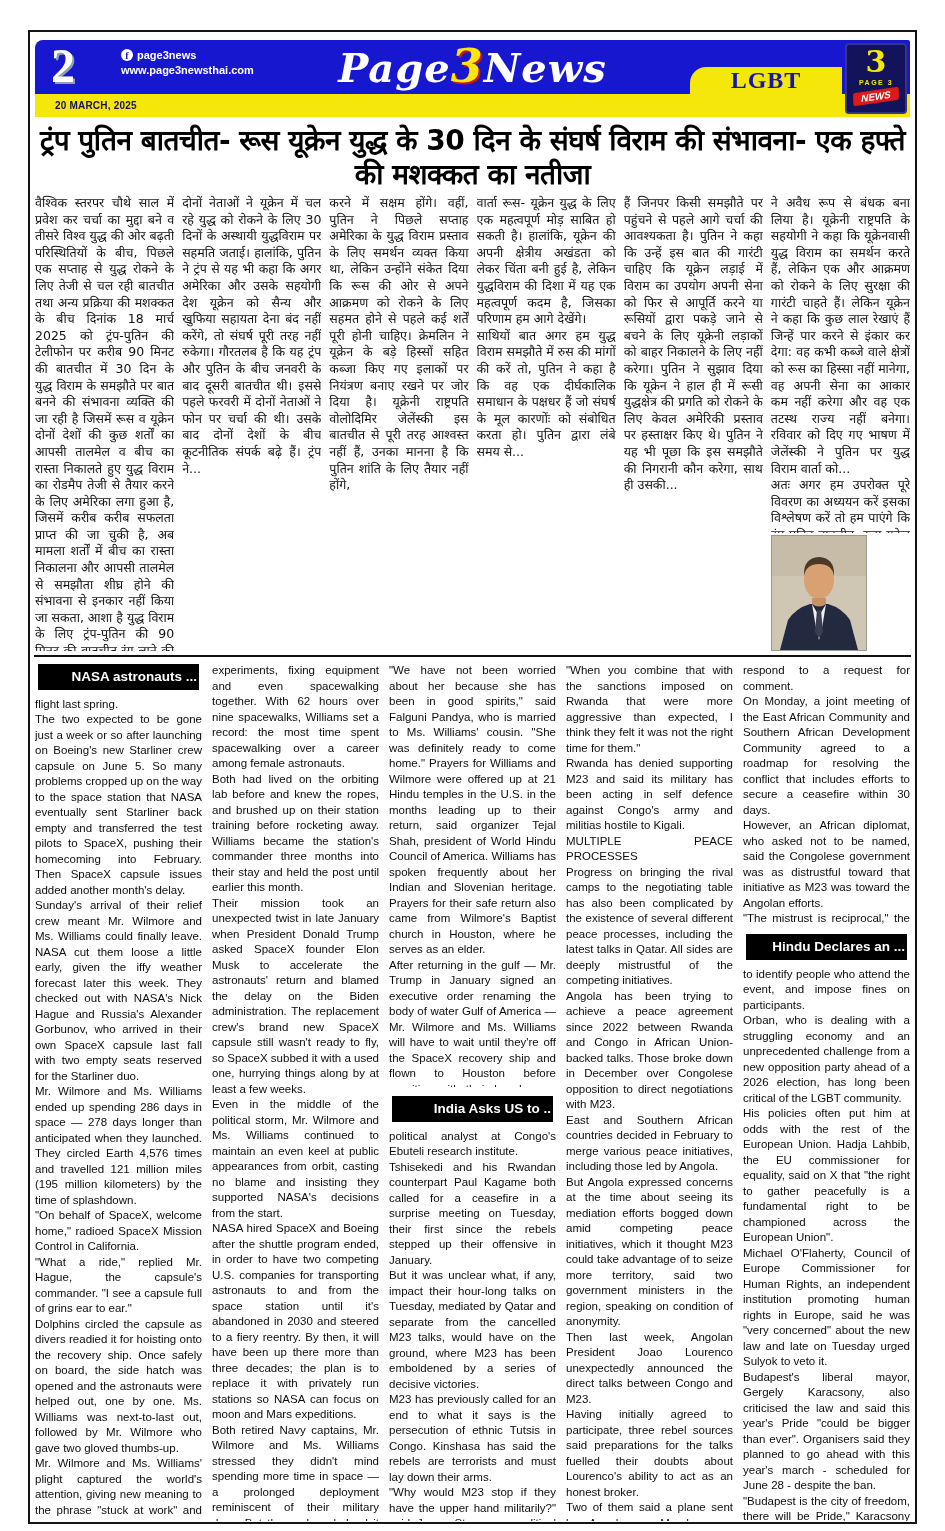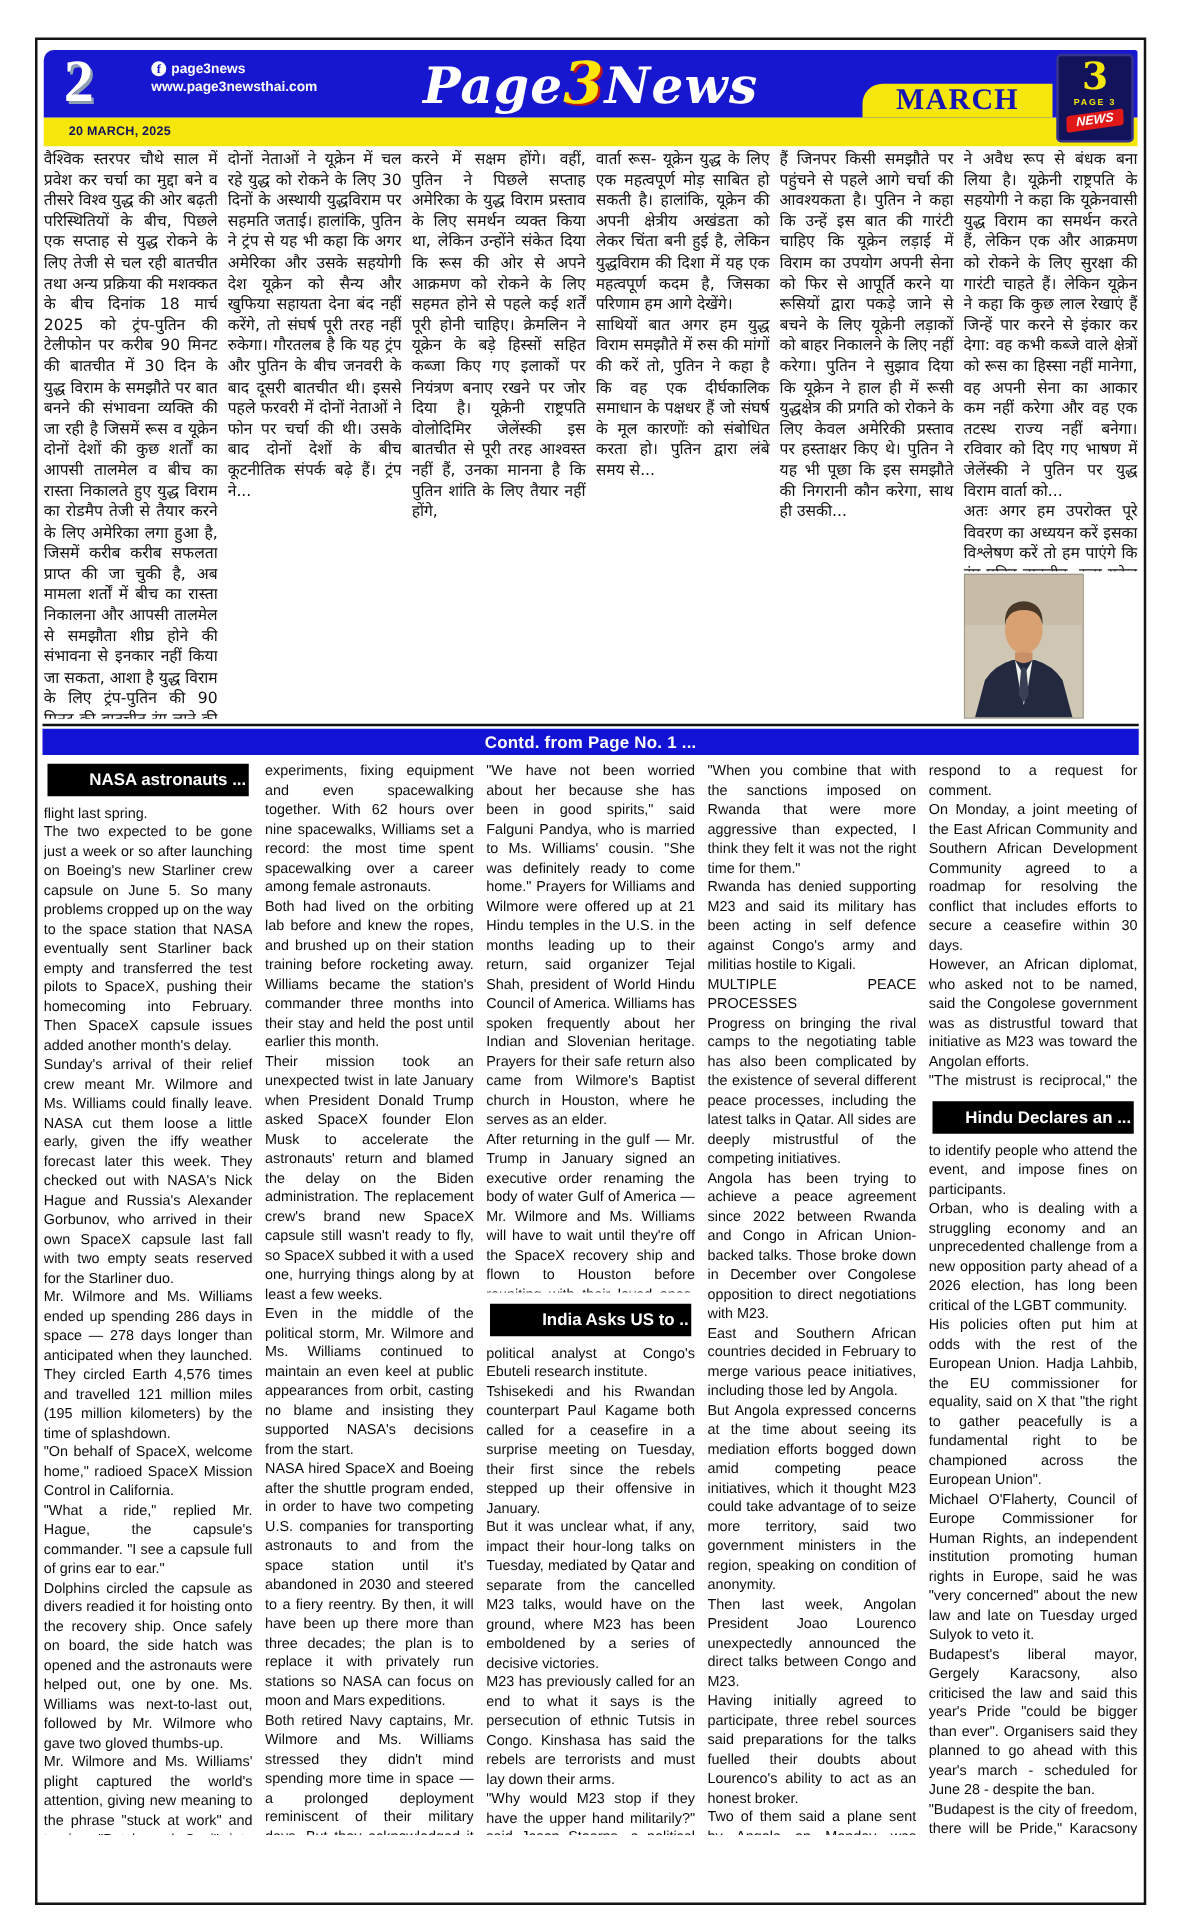--- a/index.html
+++ b/index.html
@@ -78,33 +78,34 @@
           <div class="row">
             <span class="fb">f</span>
             <span>page3news</span>
           </div>
           <div class="row">
             <span>www.page3newsthai.com</span>
           </div>
         </div>
         <div class="brand"><span>Page</span><span class="digit">3</span><span>News</span></div>
         <div class="world-band">
-          <span>MARCH</span>
+          <span>LGBT</span>
         </div>
       </div>
       <div class="mast-strip">
         <span class="date">20 MARCH, 2025</span>
       </div>
       <div class="logo-box">
         <div class="logo-3">3</div>
         <div class="logo-page3">PAGE 3</div>
         <div class="logo-news">NEWS</div>
       </div>
     </div>
 
+    <div class="headline">ट्रंप पुतिन बातचीत- रूस यूक्रेन युद्ध के 30 दिन के संघर्ष विराम की संभावना- एक हफ्ते की मशक्कत का नतीजा</div>
 
     <div class="hindi-section">
       <div class="hcol">वैश्विक स्तरपर चौथे साल में प्रवेश कर चर्चा का मुद्दा बने व तीसरे विश्व युद्ध की ओर बढ़ती परिस्थितियों के बीच, पिछले एक सप्ताह से युद्ध रोकने के लिए तेजी से चल रही बातचीत तथा अन्य प्रक्रिया की मशक्कत के बीच दिनांक 18 मार्च 2025 को ट्रंप-पुतिन की टेलीफोन पर करीब 90 मिनट की बातचीत में 30 दिन के युद्ध विराम के समझौते पर बात बनने की संभावना व्यक्ति की जा रही है जिसमें रूस व यूक्रेन दोनों देशों की कुछ शर्तों का आपसी तालमेल व बीच का रास्ता निकालते हुए युद्ध विराम का रोडमैप तेजी से तैयार करने के लिए अमेरिका लगा हुआ है, जिसमें करीब करीब सफलता प्राप्त की जा चुकी है, अब मामला शर्तों में बीच का रास्ता निकालना और आपसी तालमेल से समझौता शीघ्र होने की संभावना से इनकार नहीं किया जा सकता, आशा है युद्ध विराम के लिए ट्रंप-पुतिन की 90 मिनट की बातचीत रंग लाने की संभावना व्यक्ति की जा रही है,क्योंकि अब ट्रंप पुतिन की इस 90 मिनट की बातचीत के नए आयाम का आगाज शीघ्र सुनने को मिलेगा इसलिए आज हम मीडिया में उपलब्ध जानकारी के के सहयोग से इस आर्टिकल के माध्यम से चर्चा करेंगे, ट्रंप पुतिन बातचीत, रूस- यूक्रेन युद्ध के 30 दिनों के संघर्ष विराम की संभावना, एक हफ्ते की मशक्कत का नतीजा।
 साथियों बात अगर हम रूस यूक्रेन युद्ध विराम शीघ्र होने की करें तो,रूस-यूक्रेन के बीच शांति को लेकर अमेरिका के राष्ट्रपति और रूस के राष्ट्रपति के बीच मंगलवार को करीब 90 मिनट तक फोन पर बातचीत हुई। इस बातचीत के दौरान</div>
       <div class="hcol">दोनों नेताओं ने यूक्रेन में चल रहे युद्ध को रोकने के लिए 30 दिनों के अस्थायी युद्धविराम पर सहमति जताई। हालांकि, पुतिन ने ट्रंप से यह भी कहा कि अगर अमेरिका और उसके सहयोगी देश यूक्रेन को सैन्य और खुफिया सहायता देना बंद नहीं करेंगे, तो संघर्ष पूरी तरह नहीं रुकेगा। गौरतलब है कि यह ट्रंप और पुतिन के बीच जनवरी के बाद दूसरी बातचीत थी। इससे पहले फरवरी में दोनों नेताओं ने फोन पर चर्चा की थी। उसके बाद दोनों देशों के बीच कूटनीतिक संपर्क बढ़े हैं। ट्रंप ने...</div>
       <div class="hcol">करने में सक्षम होंगे। वहीं, पुतिन ने पिछले सप्ताह अमेरिका के युद्ध विराम प्रस्ताव के लिए समर्थन व्यक्त किया था, लेकिन उन्होंने संकेत दिया कि रूस की ओर से अपने आक्रमण को रोकने के लिए सहमत होने से पहले कई शर्तें पूरी होनी चाहिए। क्रेमलिन ने यूक्रेन के बड़े हिस्सों सहित कब्जा किए गए इलाकों पर नियंत्रण बनाए रखने पर जोर दिया है। यूक्रेनी राष्ट्रपति वोलोदिमिर जेलेंस्की इस बातचीत से पूरी तरह आश्वस्त नहीं हैं, उनका मानना है कि पुतिन शांति के लिए तैयार नहीं होंगे,</div>
       <div class="hcol">वार्ता रूस- यूक्रेन युद्ध के लिए एक महत्वपूर्ण मोड़ साबित हो सकती है। हालांकि, यूक्रेन की अपनी क्षेत्रीय अखंडता को लेकर चिंता बनी हुई है, लेकिन युद्धविराम की दिशा में यह एक महत्वपूर्ण कदम है, जिसका परिणाम हम आगे देखेंगे।
 साथियों बात अगर हम युद्ध विराम समझौते में रुस की मांगों की करें तो, पुतिन ने कहा है कि वह एक दीर्घकालिक समाधान के पक्षधर हैं जो संघर्ष के मूल कारणोंः को संबोधित करता हो। पुतिन द्वारा लंबे समय से...</div>
       <div class="hcol">हैं जिनपर किसी समझौते पर पहुंचने से पहले आगे चर्चा की आवश्यकता है। पुतिन ने कहा कि उन्हें इस बात की गारंटी चाहिए कि यूक्रेन लड़ाई में विराम का उपयोग अपनी सेना को फिर से आपूर्ति करने या रूसियों द्वारा पकड़े जाने से बचने के लिए यूक्रेनी लड़ाकों को बाहर निकालने के लिए नहीं करेगा। पुतिन ने सुझाव दिया कि यूक्रेन ने हाल ही में रूसी युद्धक्षेत्र की प्रगति को रोकने के लिए केवल अमेरिकी प्रस्ताव पर हस्ताक्षर किए थे। पुतिन ने यह भी पूछा कि इस समझौते की निगरानी कौन करेगा, साथ ही उसकी...</div>
       <div class="hcol hcol-last">
@@ -121,21 +122,20 @@
               <ellipse cx="47" cy="44" rx="15" ry="19" fill="#d9a071"></ellipse>
               <path d="M32 40 Q31 22 47 21 Q63 22 62 40 Q60 28 47 28 Q34 28 32 40Z" fill="#4a3828"></path>
               <path d="M40 68 Q47 73 54 68 L54 62 L40 62 Z" fill="#c89066"></path>
             </svg>
           </div>
         </div>
       </div>
     </div>
 
     <div class="rule"></div>
-    <div class="contd-bar">Contd. from Page No. 1 ...</div>
 
     <div class="english-section">
       <div class="ecol">
         <div class="ehdr">NASA astronauts ...</div>
         <div class="etext">flight last spring.
 The two expected to be gone just a week or so after launching on Boeing's new Starliner crew capsule on June 5. So many problems cropped up on the way to the space station that NASA eventually sent Starliner back empty and transferred the test pilots to SpaceX, pushing their homecoming into February. Then SpaceX capsule issues added another month's delay.
 Sunday's arrival of their relief crew meant Mr. Wilmore and Ms. Williams could finally leave. NASA cut them loose a little early, given the iffy weather forecast later this week. They checked out with NASA's Nick Hague and Russia's Alexander Gorbunov, who arrived in their own SpaceX capsule last fall with two empty seats reserved for the Starliner duo.
 Mr. Wilmore and Ms. Williams ended up spending 286 days in space — 278 days longer than anticipated when they launched. They circled Earth 4,576 times and travelled 121 million miles (195 million kilometers) by the time of splashdown.
 "On behalf of SpaceX, welcome home," radioed SpaceX Mission Control in California.
 "What a ride," replied Mr. Hague, the capsule's commander. "I see a capsule full of grins ear to ear."

